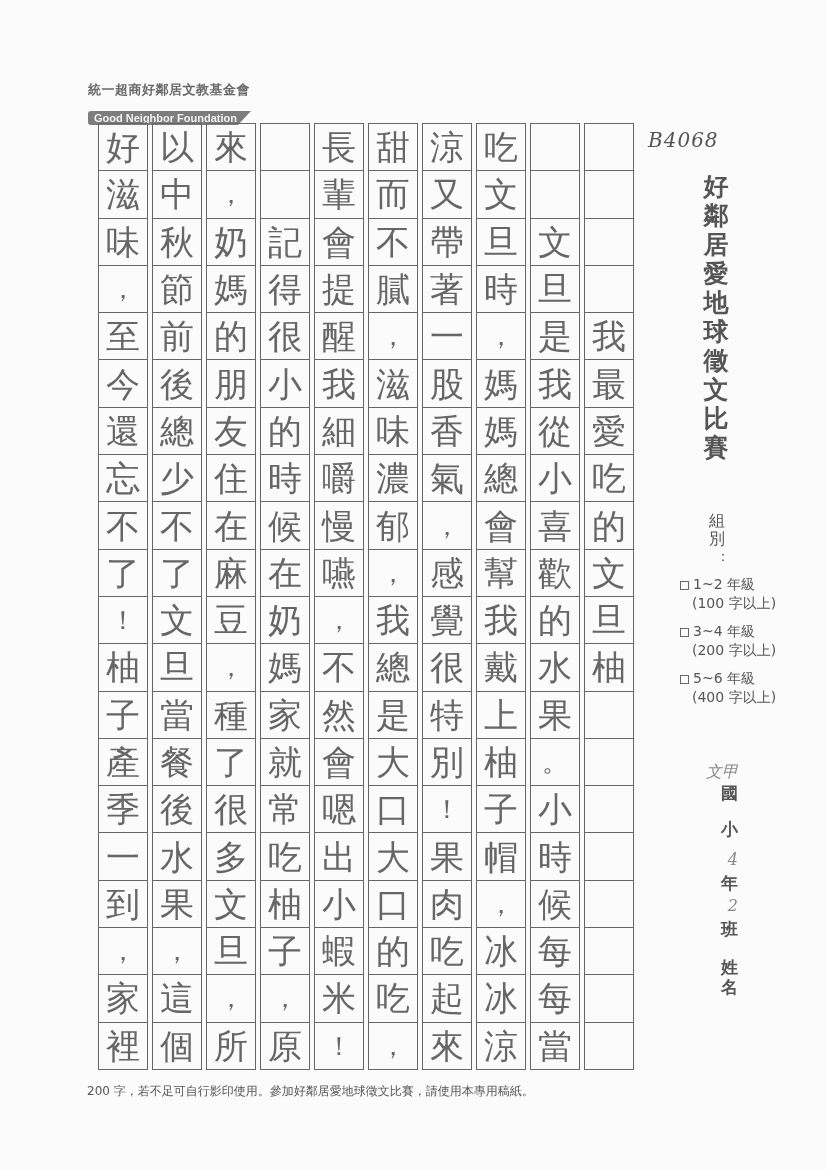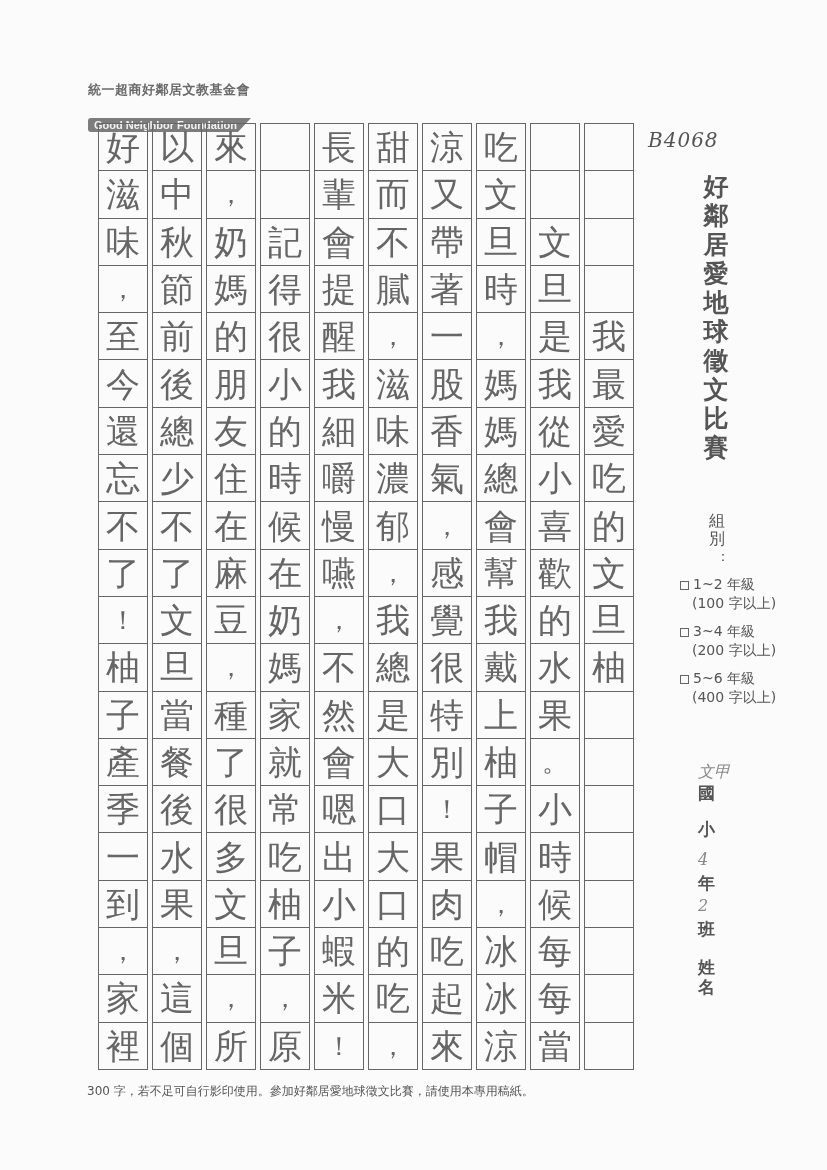--- a/index.html
+++ b/index.html
@@ -3,41 +3,41 @@
 <meta charset="utf-8">
 <style>
   html, body { margin:0; padding:0; }
   body {
     width:827px; height:1170px; background:#fbfbfb; position:relative; overflow:hidden;
     font-family:"DejaVu Sans", sans-serif; color:#333;
   }
   .logo { position:absolute; left:88px; top:66px; width:160px; }
   .logo-cn { font-size:13px; font-weight:bold; color:#6a6a6a; letter-spacing:0.5px; white-space:nowrap; font-family:"DejaVu Sans", sans-serif;margin-top:15px; }
   .logo-en {
-    margin-top:19px; display:inline-block; background:#7d7d7d; color:#f2f2f2; font-size:11px; font-weight:bold;
+    margin-top:12px; display:inline-block; background:#7d7d7d; color:#f2f2f2; font-size:11px; font-weight:bold;
     padding:1px 14px 1px 6px; border-radius:3px 0 0 3px; clip-path:polygon(0 0,100% 0,92% 100%,0 100%);
     font-family:"Liberation Sans", sans-serif; white-space:nowrap;
   }
   .grid { position:absolute; left:98px; top:123px; display:flex; gap:0; }
   .col { width:50px; margin-right:4px; border:1.5px solid #666; border-bottom:none; box-sizing:border-box; }
   .cell {
     height:47.3px; border-bottom:1.5px solid #666; box-sizing:border-box;
     display:flex; align-items:center; justify-content:center;
     font-size:34px; color:#666; font-family:"DejaVu Sans", sans-serif; line-height:1;
   }
   .cell.punct { font-size:26px; }
   .serial { position:absolute; left:648px; top:128px; font-size:20px; color:#555; font-family:"DejaVu Serif", serif; font-style:italic; letter-spacing:1px; }
   .title { position:absolute; left:702px; top:172px; width:28px; font-size:25px; line-height:29px; color:#555; text-align:center; font-weight:bold; }
   .group-label { position:absolute; left:709px; top:512px; width:20px; font-size:16px; line-height:18px; color:#555; text-align:left; }
   .group-colon { position:absolute; left:716px; top:548px; font-size:14px; color:#555; }
   .opts { position:absolute; left:680px; top:575px; font-size:14px; color:#555; line-height:19px; }
   .opt { margin-bottom:9px; }
   .opt .box { display:inline-block; width:7px; height:7px; border:1px solid #666; margin-right:4px; vertical-align:middle; }
   .opt .sub { padding-left:12px; }
-  .school { position:absolute; left:698px; top:762px; width:40px; text-align:left; color:#555; }
+  .school { position:absolute; left:698px; top:762px; width:40px; text-align:right; color:#555; }
   .school .hand { font-family:"DejaVu Serif", serif; font-size:16px; color:#888; font-style:italic; }
   .school .lbl { font-size:17px; font-weight:bold; }
   .footer { position:absolute; left:87px; top:1083px; font-size:12px; color:#555; white-space:nowrap; }
 </style>
 </head>
 <body>
 
 <div class="logo">
   <div class="logo-cn">統一超商好鄰居文教基金會</div>
   <div class="logo-en">Good Neighbor Foundation</div>
@@ -294,13 +294,13 @@
   <div class="lbl" style="height:32px;">小</div>
   <div class="hand" style="height:22px;">4</div>
   <div class="lbl" style="height:24px;">年</div>
   <div class="hand" style="height:22px;">2</div>
   <div class="lbl" style="height:38px;">班</div>
   <div class="lbl" style="height:20px;">姓</div>
   <div class="lbl" style="height:20px;">名</div>
   <div class="hand" style="height:14px;"></div>
 </div>
 
-<div class="footer">300 字，若不足可自行影印使用。參加好鄰居愛地球徵文比賽，請使用本專用稿紙。</div>
+<div class="footer">200 字，若不足可自行影印使用。參加好鄰居愛地球徵文比賽，請使用本專用稿紙。</div>
 
 </body></html>

